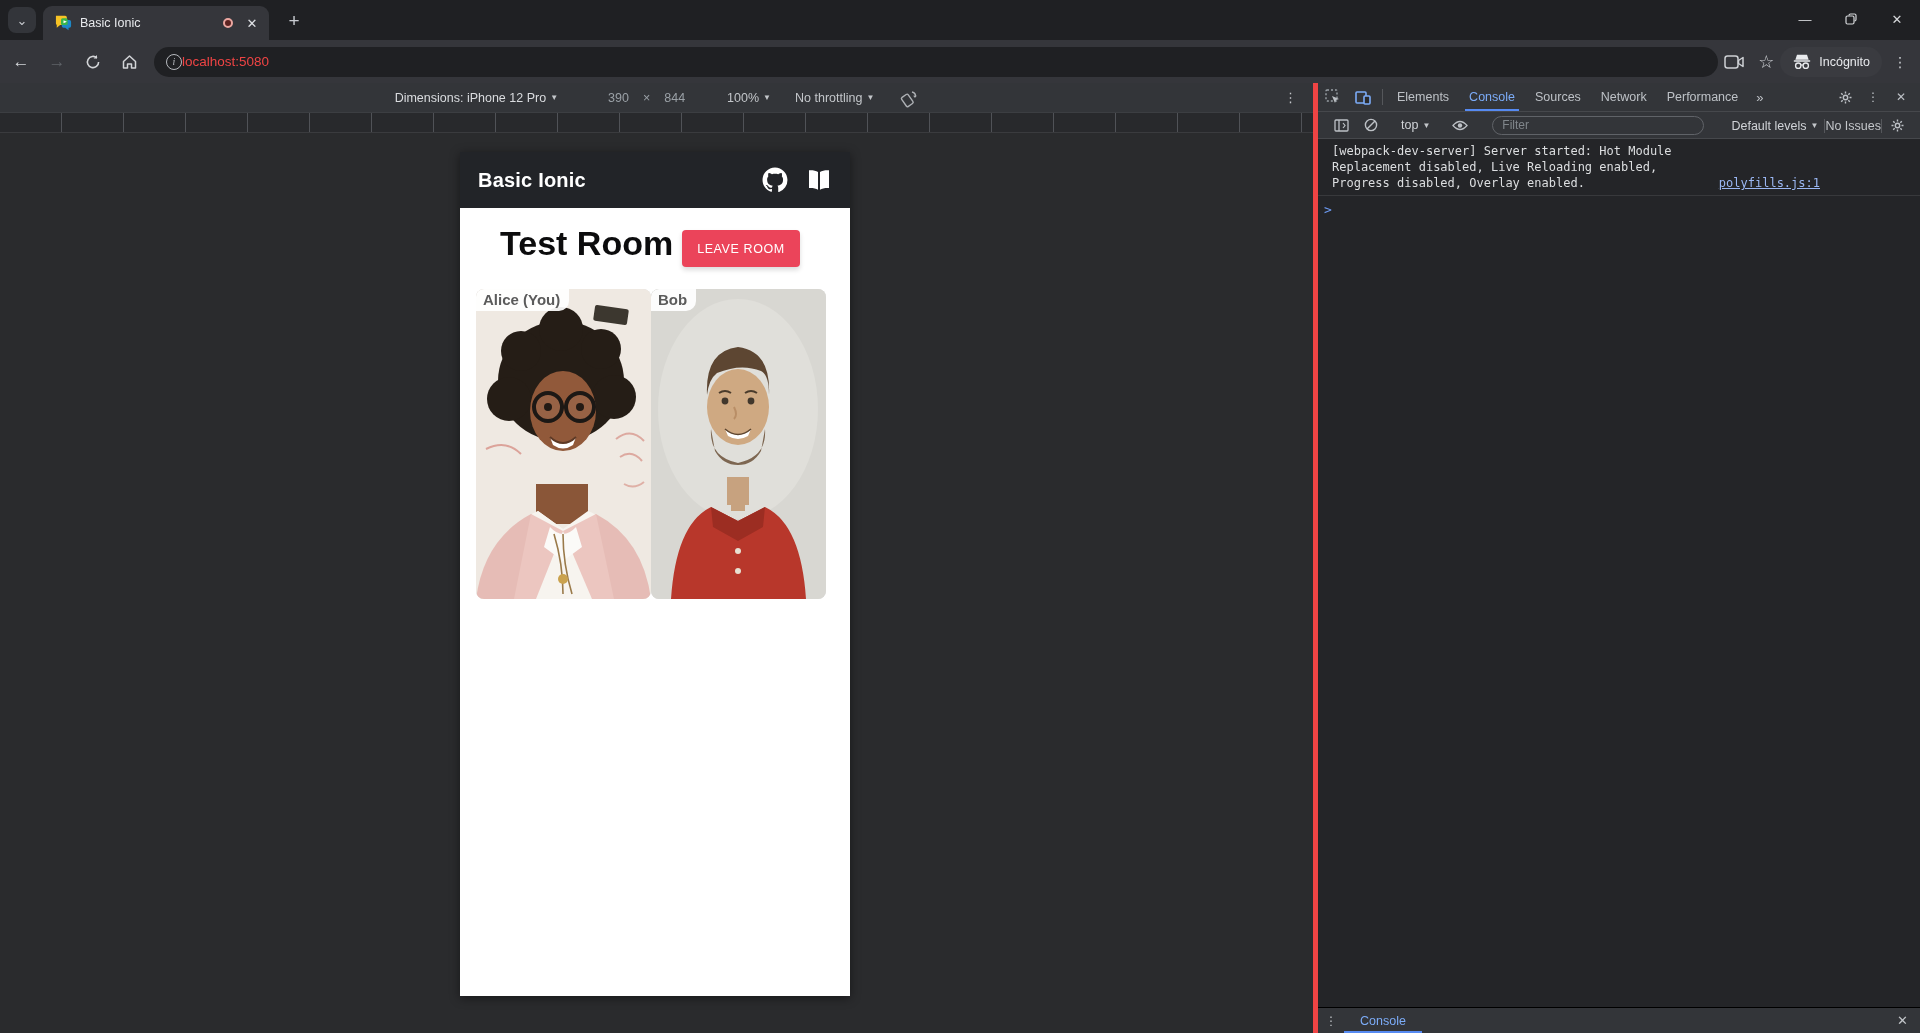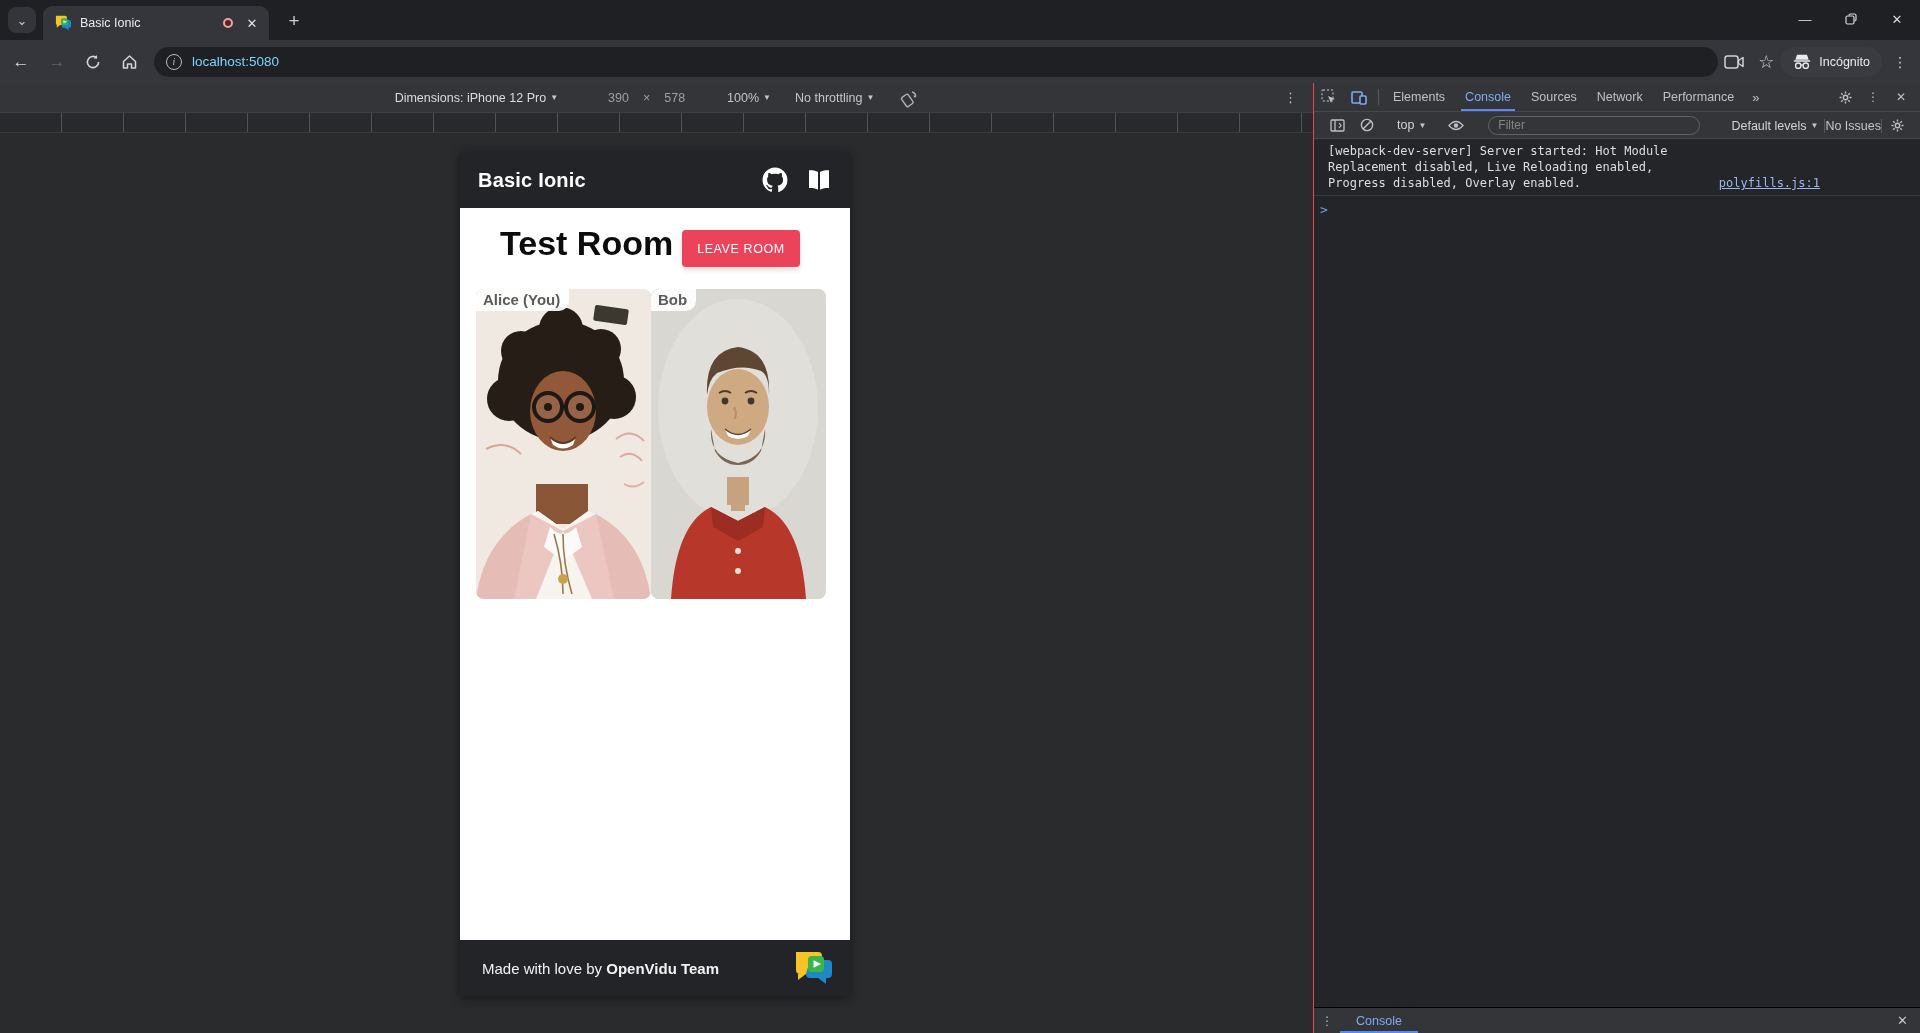--- a/index.html
+++ b/index.html
@@ -26,30 +26,30 @@
   
   .toolbar { position:absolute; left:0; top:40px; width:1920px; height:43px; background:#35363b;
     display:flex; align-items:center; }
   .navbtn { width:30px; height:30px; margin-left:6px; display:flex; align-items:center; justify-content:center;
     color:#d3d5d8; font-size:17px; border-radius:50%; flex:none; }
   .navbtn.disabled { color:#5f6368; }
   .omnibox { height:30px; flex:1; margin:0 6px 0 10px; background:#1f2023; border-radius:16px;
     display:flex; align-items:center; padding:0 12px; }
   .info-ic { width:16px; height:16px; border:1.4px solid #b7babf; border-radius:50%; color:#b7babf;
     font-size:10px; display:flex; align-items:center; justify-content:center; font-family:"Liberation Serif",serif; font-style:italic; flex:none; }
-  .url { color:#7dd3fc; font-size:13.5px; margin-left:10px; }
+  .url { color:#ef4444; font-size:13.5px; }
   .obx-right { display:flex; align-items:center; gap:14px; margin-right:6px; color:#cdd0d4; }
   .incog { height:30px; background:#3a3b40; border-radius:15px; display:flex; align-items:center;
     padding:0 12px; color:#e8eaed; font-size:12.5px; gap:7px; margin-right:8px; }
   .kebab { color:#cdd0d4; font-size:14px; letter-spacing:0; width:20px; text-align:center; }
 
   
   .main { position:absolute; left:0; top:83px; width:1920px; bottom:0; display:flex; }
   .emu { width:1313px; position:relative; background:#f97316; }
-  .devtools { width:607px; border-left:1px solid #ef4444; background:#242528; position:relative;
+  .devtools { width:607px; border-left:5px solid #ef4444; background:#242528; position:relative;
     font-size:12px; color:#bdc1c6; }
 
   
   .devbar { height:30px; background:#333539; border-bottom:1px solid #3c3e42; display:flex;
     align-items:center; justify-content:center; position:relative; color:#c3c6ca; font-size:12.5px; gap:10px; }
   .devbar .dim { color:#dadcdf; }
   .devbar .num { color:#9aa0a6; padding:0 4px; }
   .devbar .x { color:#9aa0a6; }
   .caret { font-size:8px; color:#c3c6ca; margin-left:4px; }
   .devbar .group { display:flex; align-items:center; }
@@ -200,21 +200,21 @@
 
     <div class="emu">
       <div class="devbar">
         <span class="group">
           <span class="dim">Dimensions: iPhone 12 Pro</span>
           <span class="caret">▼</span>
         </span>
         <span class="gap"></span>
         <span class="num">390</span>
         <span class="x">×</span>
-        <span class="num">578</span>
+        <span class="num">844</span>
         <span class="gap" style="width:18px;"></span>
         <span class="group">
           <span>100%</span>
           <span class="caret">▼</span>
         </span>
         <span class="group" style="margin-left:14px;">
           <span>No throttling</span>
           <span class="caret">▼</span>
         </span>
         <svg class="rotate-ic" width="18" height="18" viewBox="0 0 18 18">
@@ -303,29 +303,20 @@
                   <path d="M68 104 q6-4 12 0 M94 104 q6-4 12 0" stroke="#4a3b2b" stroke-width="2" fill="none"></path>
                   <path d="M83 118 q4 8 0 12" stroke="#b98e66" stroke-width="2" fill="none"></path>
                   <path d="M74 140 q13 11 26 0 l-3 7 q-10 6-20 0z" fill="#fff"></path>
                   <path d="M74 140q13 11 26 0" fill="none" stroke="#5e4630" stroke-width="1.6"></path>
                 </svg>
                 <span class="namechip">Bob</span>
               </div>
             </div>
           </div>
 
-          <div class="app-footer">
-            <span class="footer-text"><span>Made with love by </span><b>OpenVidu Team</b></span>
-            <svg class="footer-logo" viewBox="0 0 40 36">
-              <path d="M2 2h22a4 4 0 0 1 4 4v14a4 4 0 0 1-4 4H12l-8 6v-6H6a4 4 0 0 1-4-4z" fill="#f7c325"></path>
-              <path d="M16 10h18a4 4 0 0 1 4 4v10a4 4 0 0 1-4 4h-2v6l-8-6h-8a4 4 0 0 1-4-4z" fill="#1e88c7"></path>
-              <rect x="14" y="6" width="16" height="16" rx="3.5" fill="#39b54a"></rect>
-              <path d="M19.5 10.2 27 14l-7.5 3.8z" fill="#fff"></path>
-            </svg>
-          </div>
         </div>
       </div>
     </div>
 
     <div class="devtools">
       <div class="dt-tabbar">
         <div class="dt-icon-btn">
           <svg width="16" height="16" viewBox="0 0 16 16">
             <rect x="1" y="1" width="11" height="11" rx="1" fill="none" stroke="#9aa0a6" stroke-width="1.4" stroke-dasharray="2 2"></rect>
             <path d="M7 7l7 3-3 1-1 3z" fill="#bdc1c6"></path>

